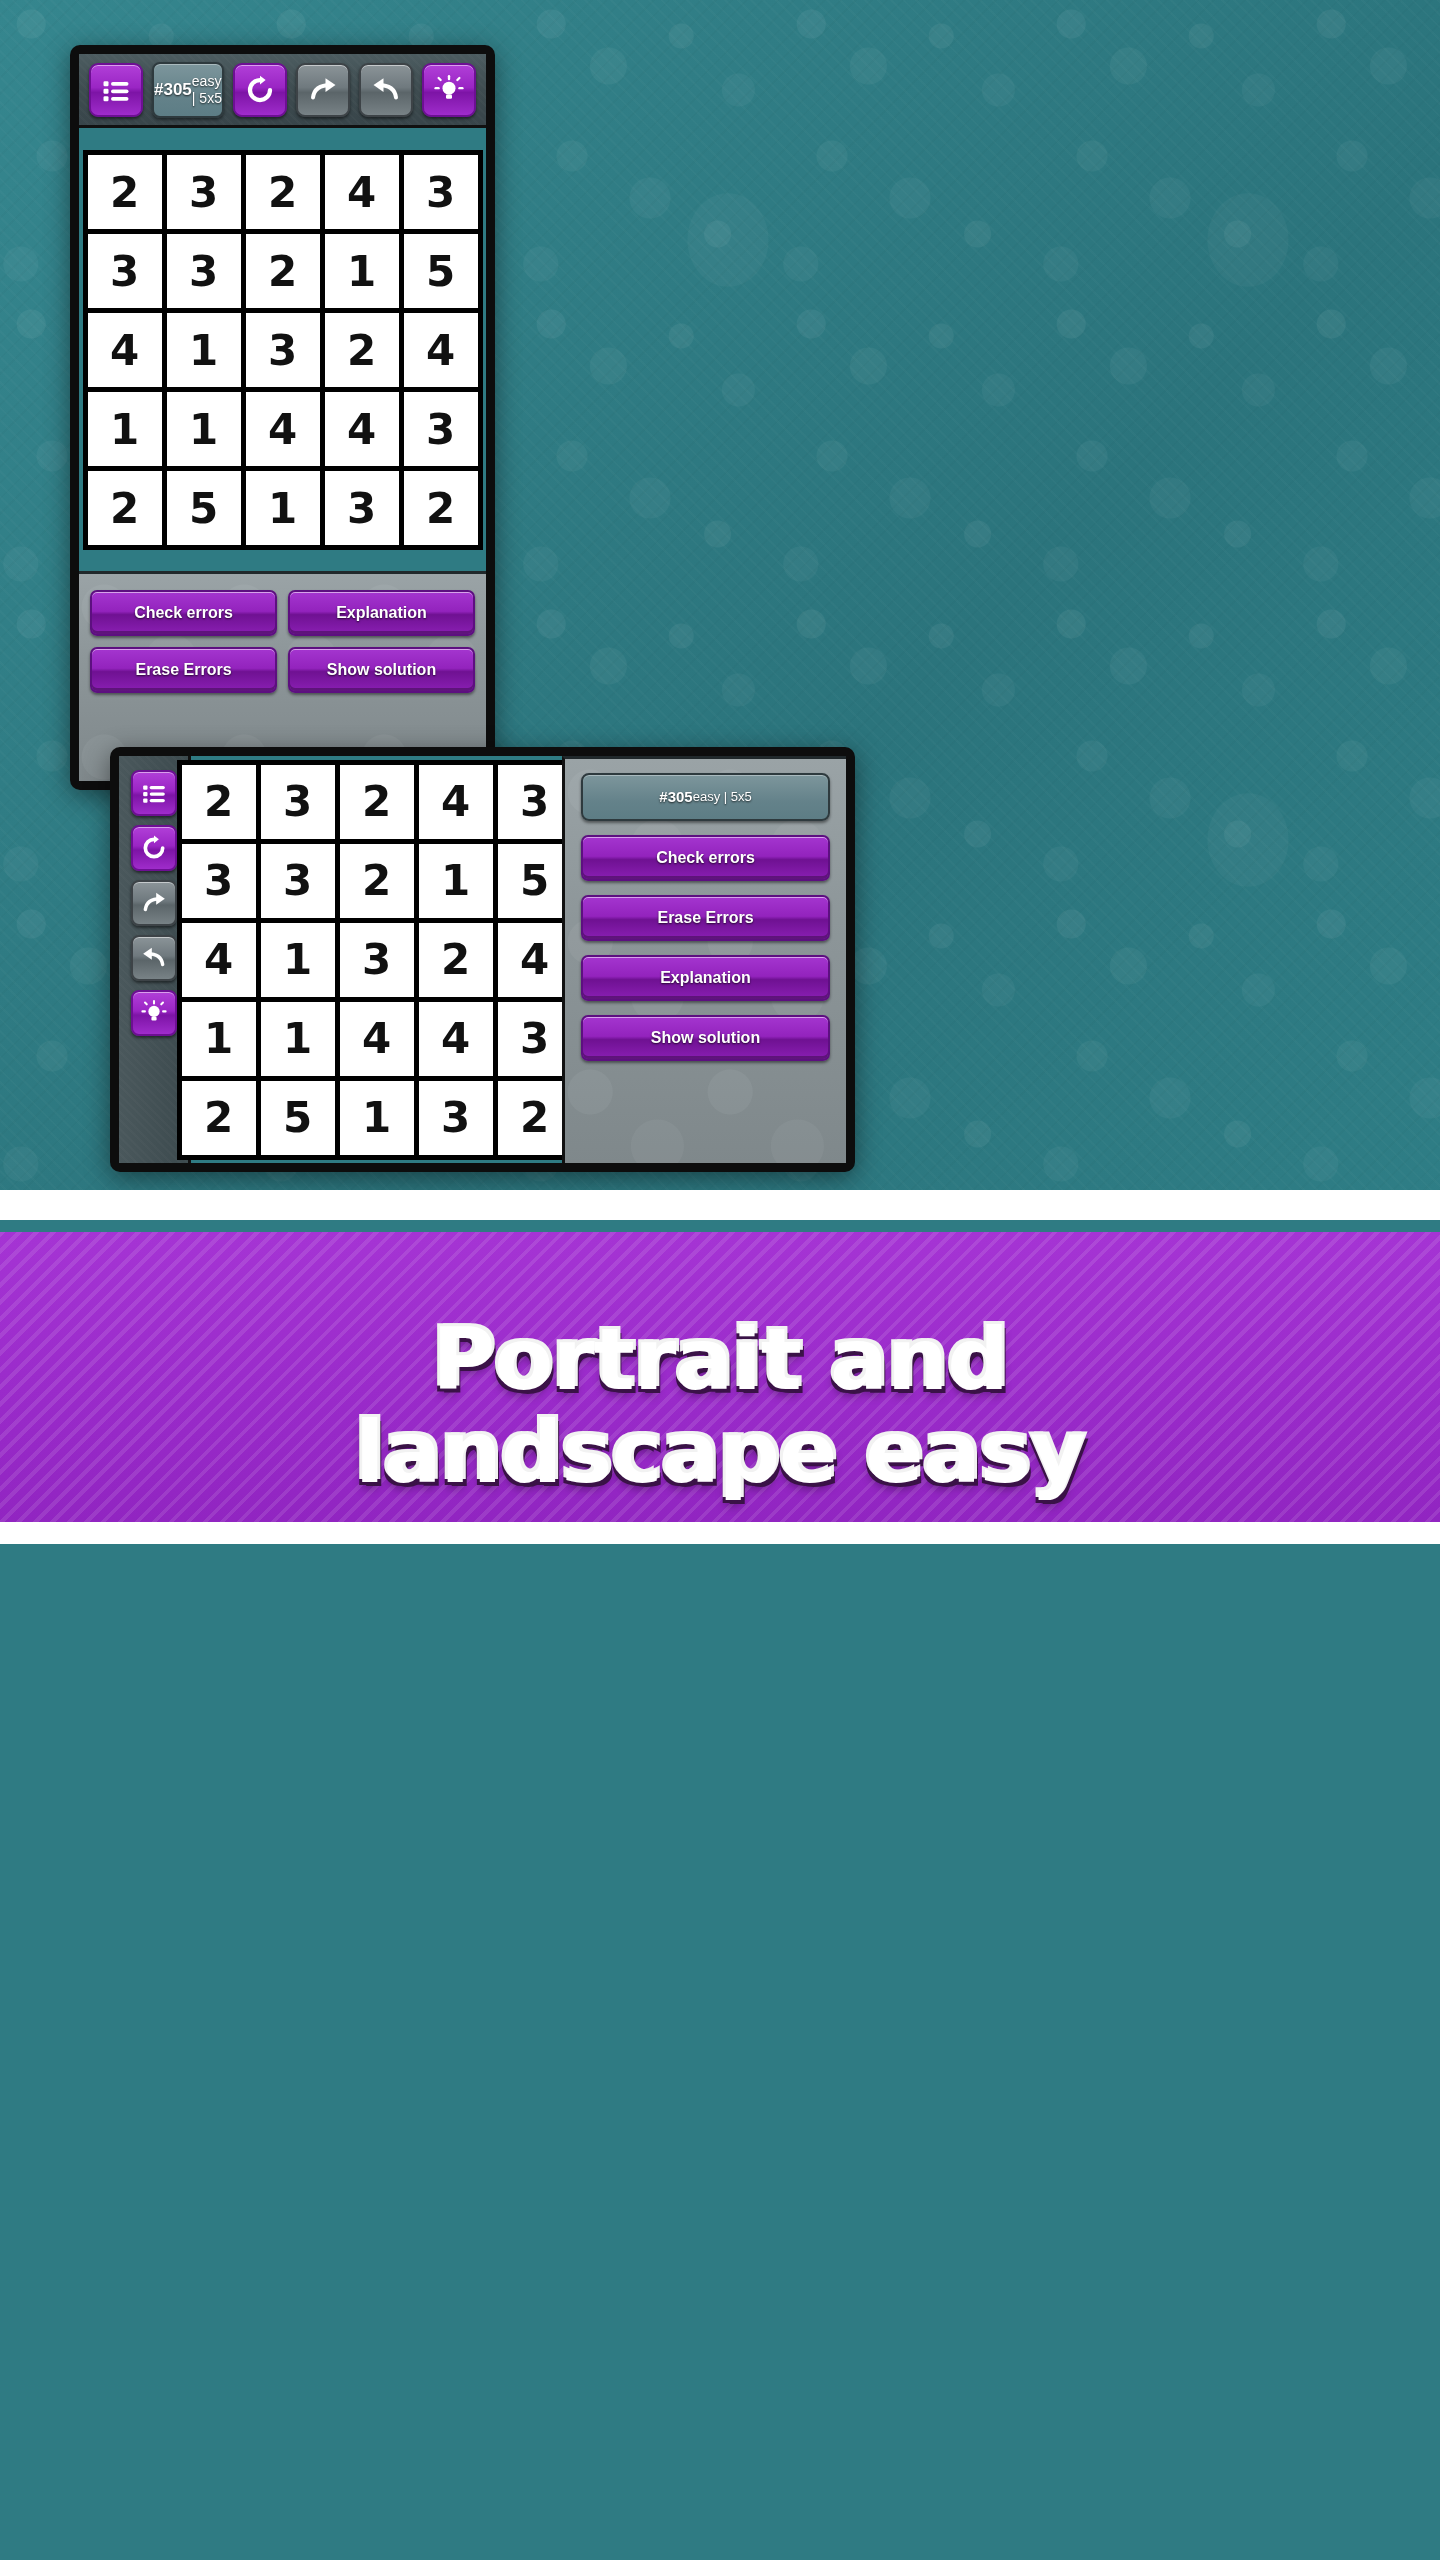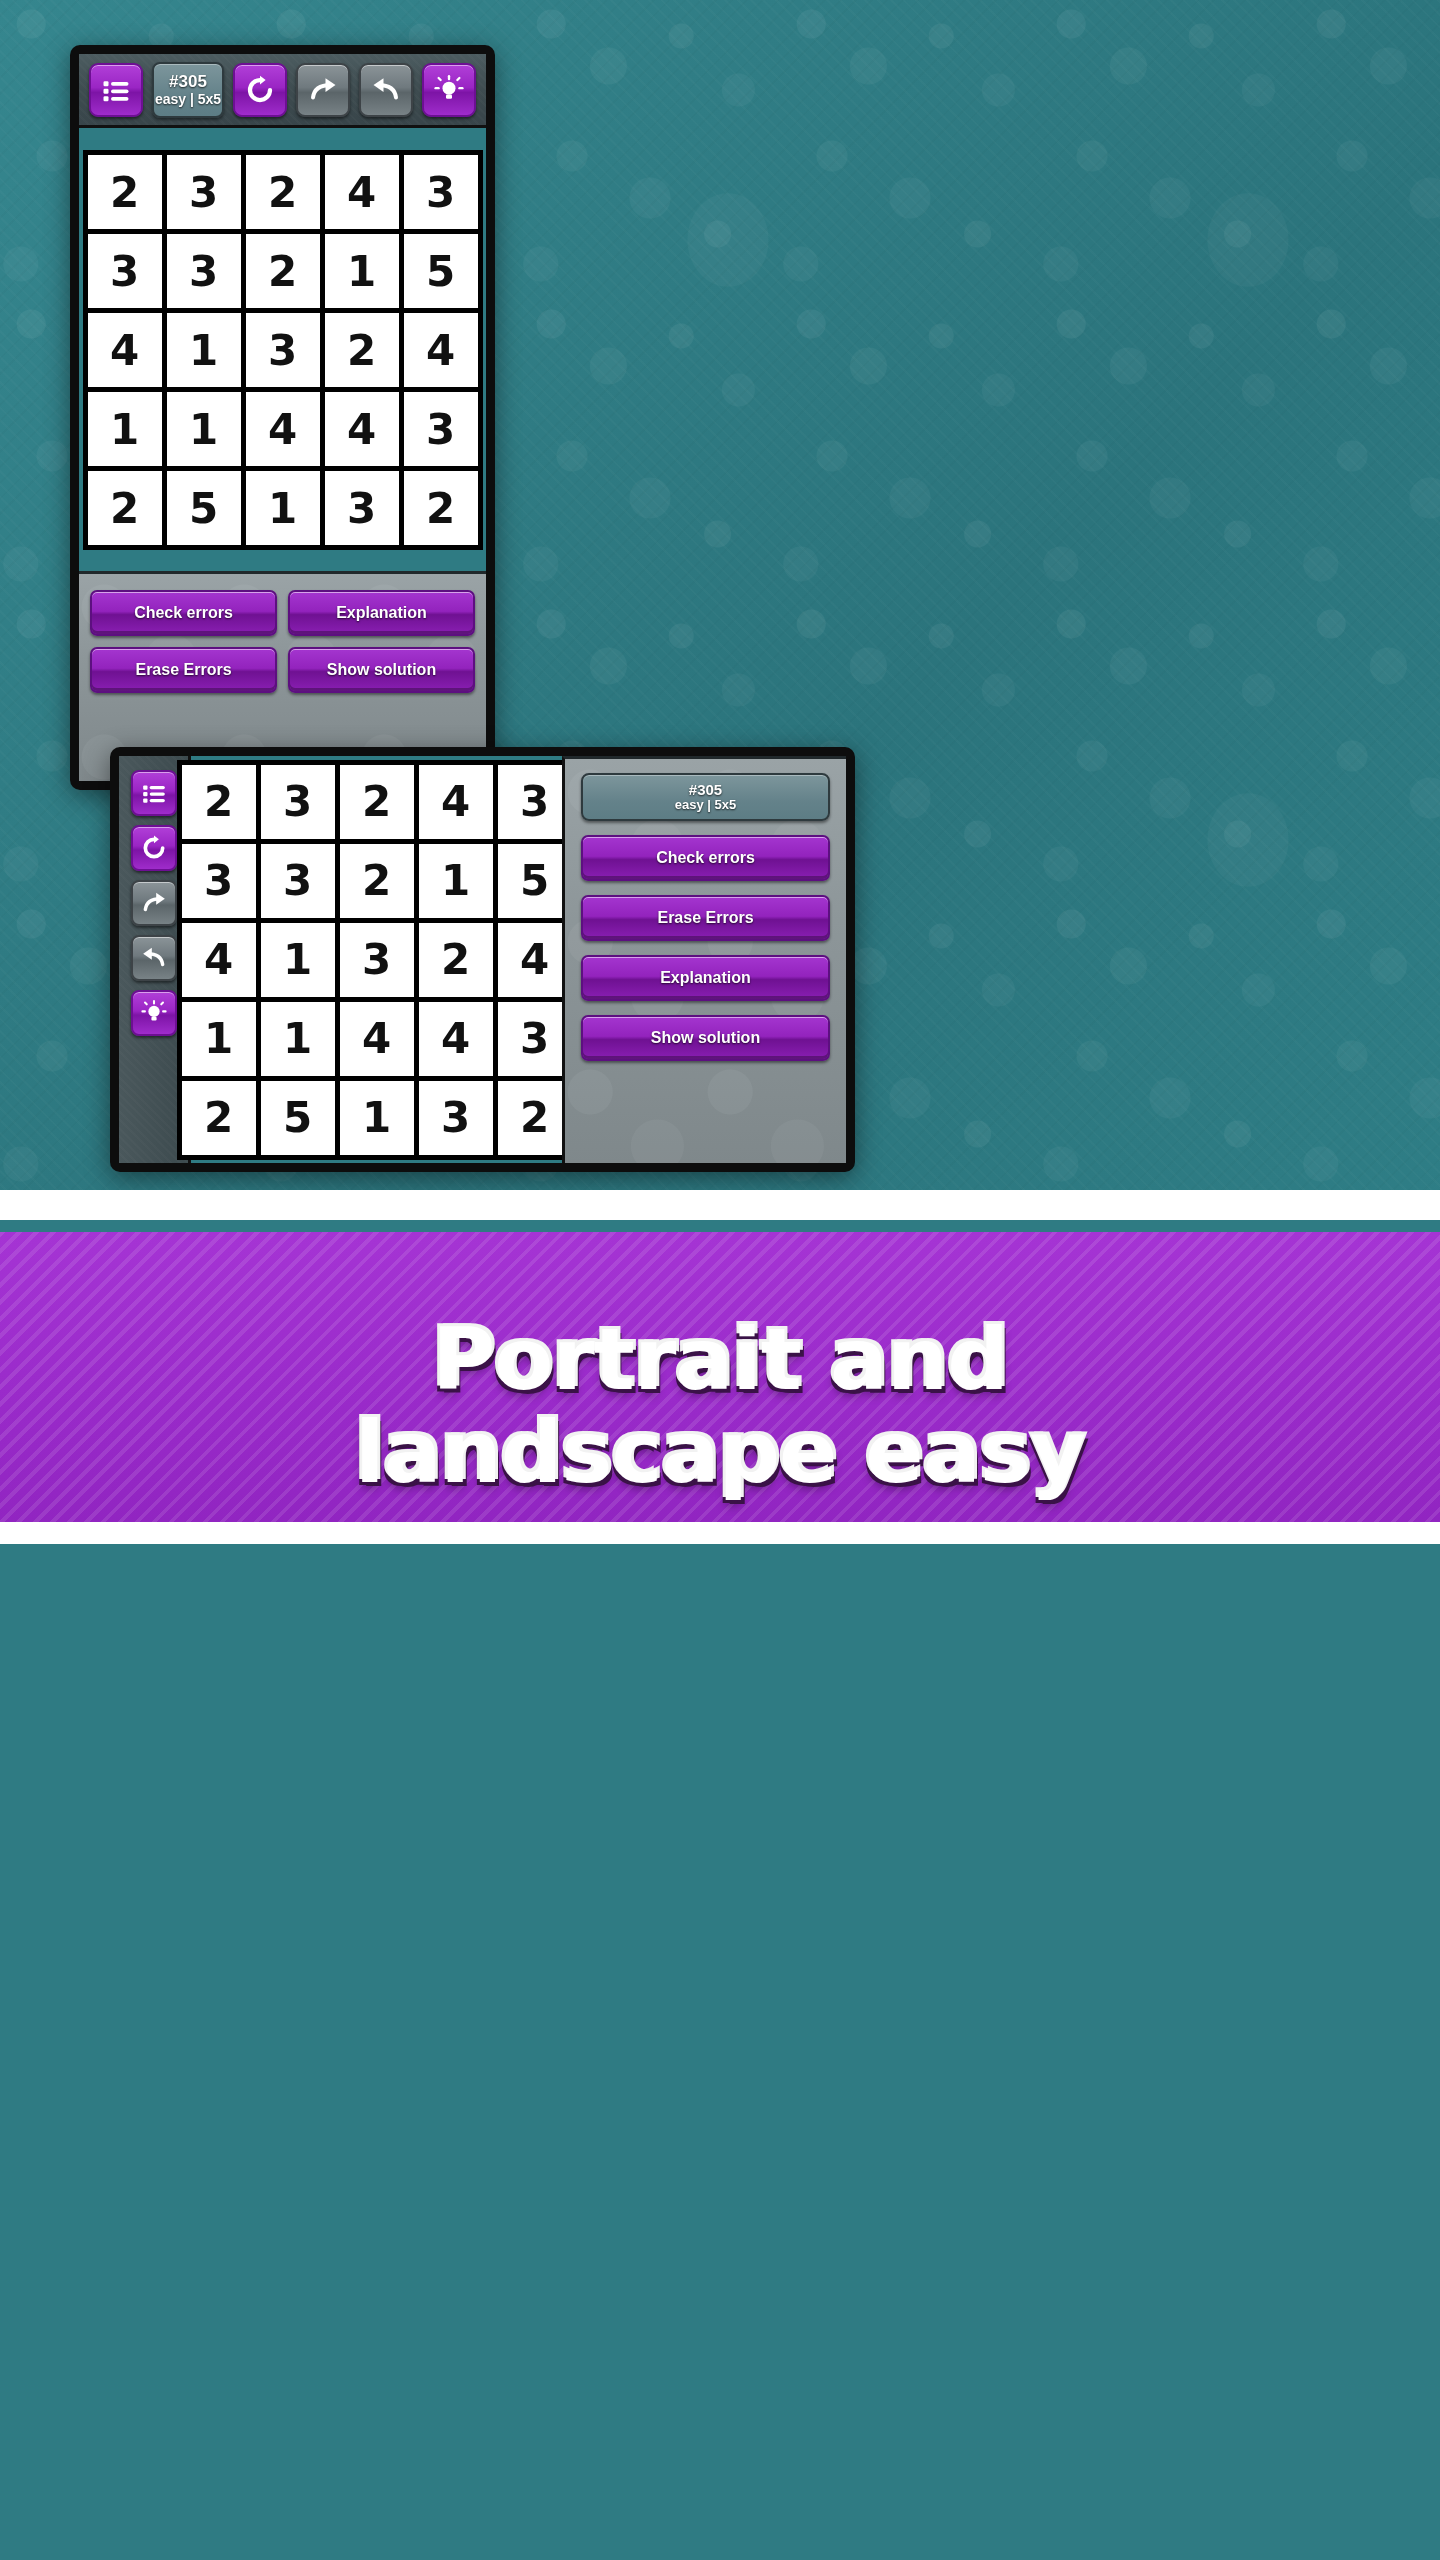--- a/index.html
+++ b/index.html
@@ -87,28 +87,28 @@
   }
   .tbtn svg { width: 30px; height: 30px; display: block; }
 
   .info-pill {
     flex: 1 1 auto;
     height: 56px;
     border-radius: 8px;
     background: linear-gradient(#7d969c, #64828a 60%, #5d7d85);
     border: 2px solid #2e3a3e;
     box-shadow: inset 0 1px 0 rgba(255,255,255,0.35), 0 2px 3px rgba(0,0,0,0.45);
-    display: flex; flex-direction: column;
+    display: flex; flex-direction: row;
     align-items: center; justify-content: center;
     color: #fff;
     text-shadow: 0 1px 2px rgba(0,0,0,0.75);
     line-height: 1.15;
   }
   .info-pill .pid { font-size: 17px; font-weight: bold; }
-  .info-pill .pmeta { font-size: 14px; font-weight: bold; }
+  .info-pill .pmeta { font-size: 14px; font-weight: normal; }
 
   
   .grid-wrap { display: flex; justify-content: center; }
   .grid {
     display: grid;
     background: #000;
     border: 5px solid #000;
     gap: 5px;
   }
   .cell {

